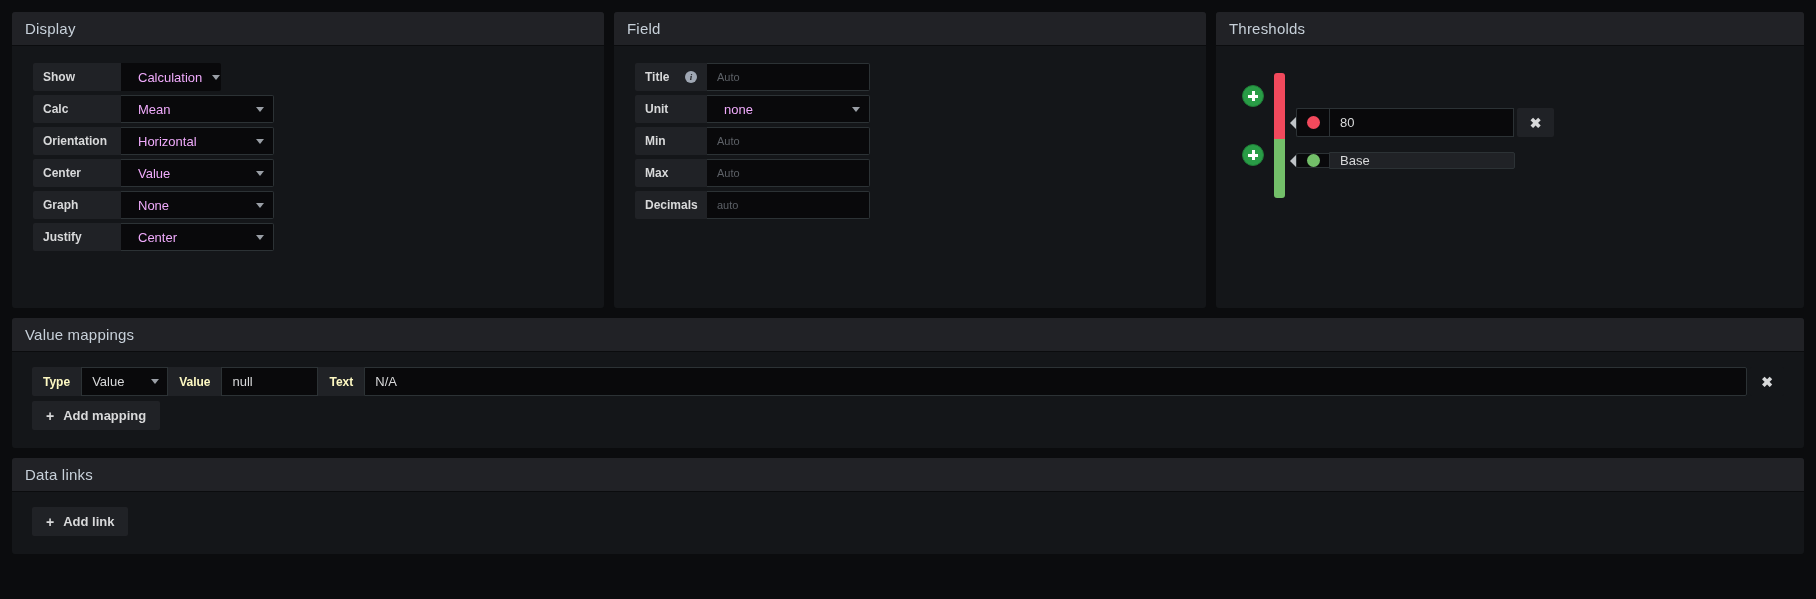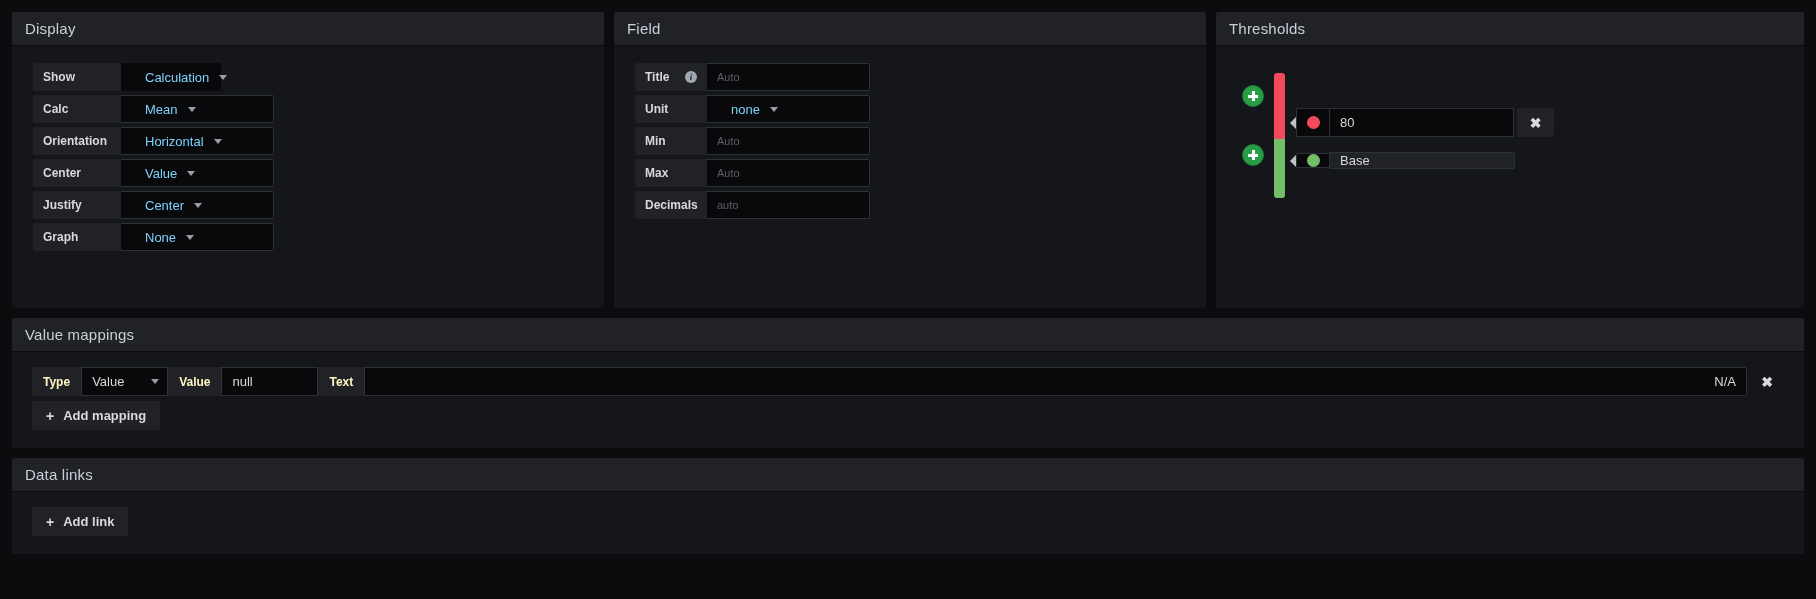--- a/index.html
+++ b/index.html
@@ -83,26 +83,26 @@
     justify-content: center;
     line-height: 1;
     margin-left: 6px;
   }
 
   .select-box {
     background: #09090b;
     border: 1px solid #2c3235;
     border-left: none;
     border-radius: 0 2px 2px 0;
-    color: #7dd3fc;
+    color: #f0abfc;
     font-size: 13px;
     display: flex;
     align-items: center;
-    justify-content: flex-start;
-    padding: 0 9px 0 24px;
+    justify-content: space-between;
+    padding: 0 9px 0 17px;
     cursor: pointer;
     position: relative;
   }
   .select-box.plain {
     border: none;
     background: #09090b;
   }
   .caret {
     width: 0; height: 0;
     border-left: 4px solid transparent;
@@ -286,21 +286,21 @@
   .map-input {
     background: #09090b;
     border: 1px solid #2c3235;
     color: #d8d9da;
     font-size: 13px;
     display: flex;
     align-items: center;
     padding: 0 10px;
   }
   .map-input-value { width: 97px; }
-  .map-input-text { flex: 1; border-radius: 0 2px 2px 0; justify-content: flex-end; }
+  .map-input-text { flex: 1; border-radius: 0 2px 2px 0; }
   .map-del {
     width: 34px;
     margin-left: 3px;
     display: flex;
     align-items: center;
     justify-content: center;
     cursor: pointer;
     background: #141619;
     border-radius: 2px;
   }
@@ -367,31 +367,31 @@
 
         <div class="form-row">
           <div class="form-label w-lbl-display">Center</div>
           <div class="select-box sel-w-display">
             <span>Value</span>
             <span class="caret"></span>
           </div>
         </div>
 
         <div class="form-row">
+          <div class="form-label w-lbl-display">Graph</div>
+          <div class="select-box sel-w-display">
+            <span>None</span>
+            <span class="caret"></span>
+          </div>
+        </div>
+
+        <div class="form-row">
           <div class="form-label w-lbl-display">Justify</div>
           <div class="select-box sel-w-display">
             <span>Center</span>
-            <span class="caret"></span>
-          </div>
-        </div>
-
-        <div class="form-row">
-          <div class="form-label w-lbl-display">Graph</div>
-          <div class="select-box sel-w-display">
-            <span>None</span>
             <span class="caret"></span>
           </div>
         </div>
 
       </div>
     </section>
 
     <section class="panel panel-field">
       <div class="panel-header">
         <span class="panel-title">Field</span>

